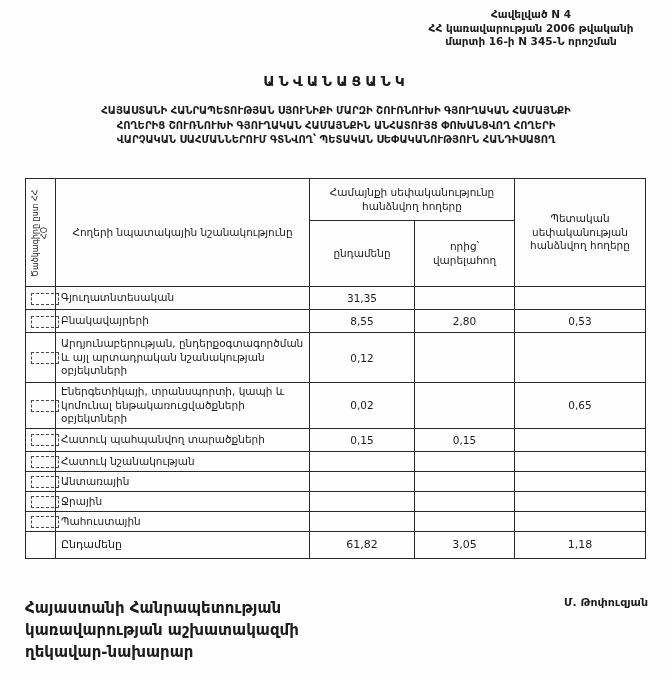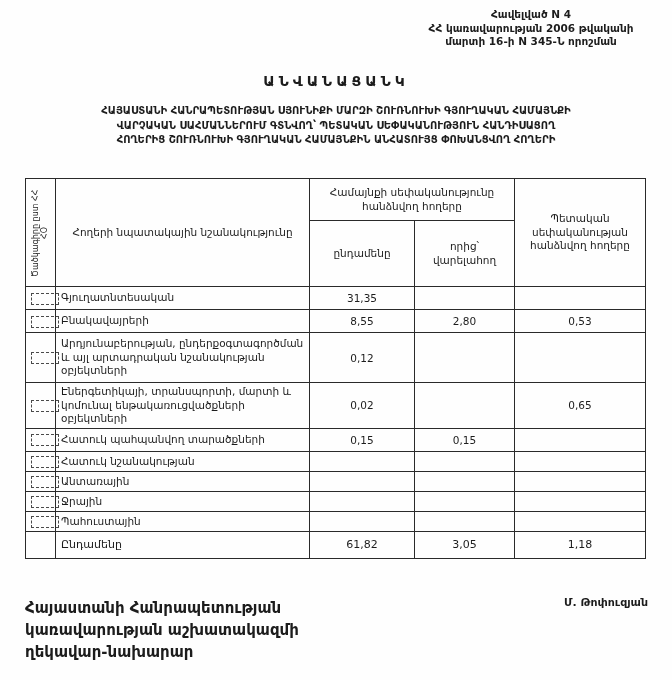--- a/index.html
+++ b/index.html
@@ -85,22 +85,22 @@
   <div class="appendix">
     <div>Հավելված N 4</div>
     <div>ՀՀ կառավարության 2006 թվականի</div>
     <div>մարտի 16-ի N 345-Ն որոշման</div>
   </div>
 
   <div class="doc-title">ԱՆՎԱՆԱՑԱՆԿ</div>
 
   <div class="doc-subtitle">
     <div>ՀԱՅԱՍՏԱՆԻ ՀԱՆՐԱՊԵՏՈՒԹՅԱՆ ՍՅՈՒՆԻՔԻ ՄԱՐԶԻ ՇՈՒՌՆՈՒԽԻ ԳՅՈՒՂԱԿԱՆ ՀԱՄԱՅՆՔԻ</div>
+    <div>ՀՈՂԵՐԻՑ ՇՈՒՌՆՈՒԽԻ ԳՅՈՒՂԱԿԱՆ ՀԱՄԱՅՆՔԻՆ ԱՆՀԱՏՈՒՅՑ ՓՈԽԱՆՑՎՈՂ ՀՈՂԵՐԻ</div>
     <div>ՎԱՐՉԱԿԱՆ ՍԱՀՄԱՆՆԵՐՈՒՄ ԳՏՆՎՈՂ՝ ՊԵՏԱԿԱՆ ՍԵՓԱԿԱՆՈՒԹՅՈՒՆ ՀԱՆԴԻՍԱՑՈՂ</div>
-    <div>ՀՈՂԵՐԻՑ ՇՈՒՌՆՈՒԽԻ ԳՅՈՒՂԱԿԱՆ ՀԱՄԱՅՆՔԻՆ ԱՆՀԱՏՈՒՅՑ ՓՈԽԱՆՑՎՈՂ ՀՈՂԵՐԻ</div>
   </div>
 
   <table class="land-table">
     <colgroup>
       <col class="col-code">
         <col class="col-purpose">
         <col class="col-num1">
         <col class="col-num2">
         <col class="col-state">
     </colgroup>
@@ -135,21 +135,21 @@
       </tr>
       <tr class="h48">
         <td class="c-code"><span class="codebox"></span></td>
         <td class="c-label">Արդյունաբերության, ընդերքօգտագործման և այլ արտադրական նշանակության օբյեկտների</td>
         <td class="c-num">0,12</td>
         <td class="c-num"></td>
         <td class="c-num"></td>
       </tr>
       <tr class="h44">
         <td class="c-code"><span class="codebox"></span></td>
-        <td class="c-label">Էներգետիկայի, տրանսպորտի, մարտի և կոմունալ ենթակառուցվածքների օբյեկտների</td>
+        <td class="c-label">Էներգետիկայի, տրանսպորտի, կապի և կոմունալ ենթակառուցվածքների օբյեկտների</td>
         <td class="c-num">0,02</td>
         <td class="c-num"></td>
         <td class="c-num">0,65</td>
       </tr>
       <tr class="h22">
         <td class="c-code"><span class="codebox"></span></td>
         <td class="c-label">Հատուկ պահպանվող տարածքների</td>
         <td class="c-num">0,15</td>
         <td class="c-num">0,15</td>
         <td class="c-num"></td>

